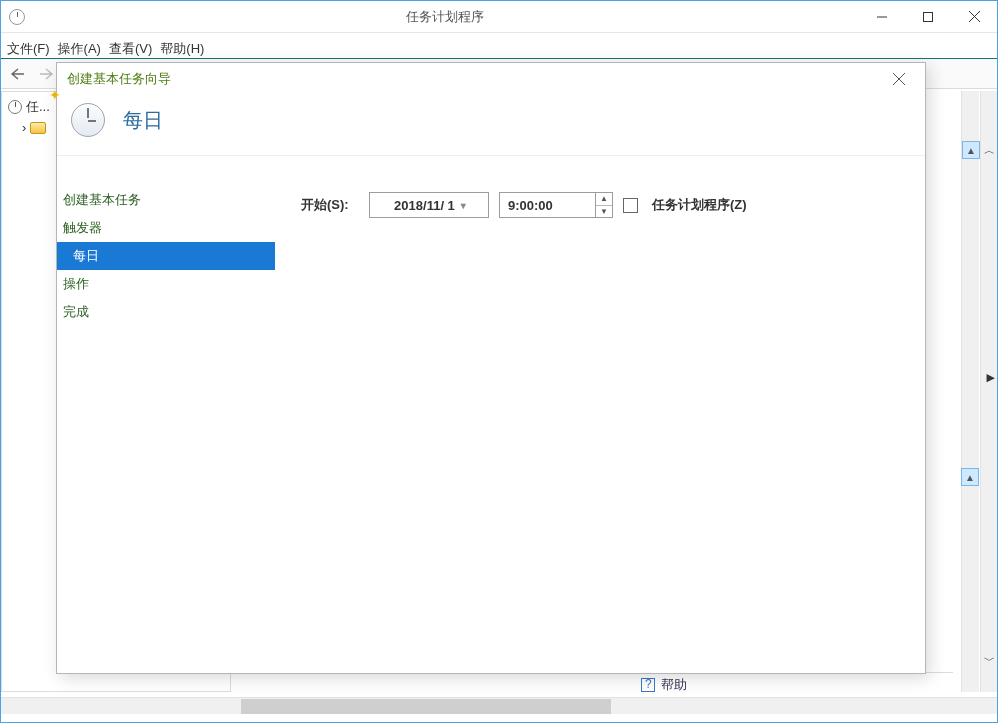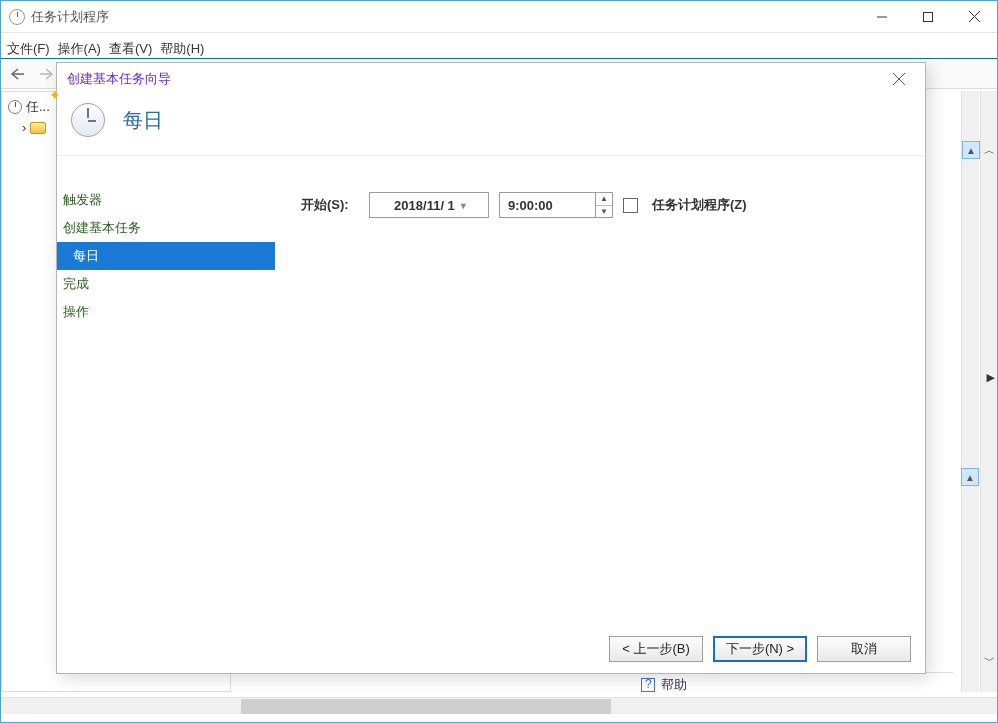--- a/index.html
+++ b/index.html
@@ -3,21 +3,21 @@
 <meta charset="utf-8">
 <style>
 * { box-sizing: border-box; margin: 0; padding: 0; font-family: "Microsoft YaHei", "Segoe UI", sans-serif; font-size: 13px; }
 body { background: #fff; overflow: hidden; width: 998px; height: 723px; position: relative; }
 
 
 .outer-window { position: absolute; inset: 0; border: 1px solid #4da1e2; }
 .outer-titlebar { height: 32px; background: #fff; display: flex; align-items: center; border-bottom: 1px solid #e6e6e6; }
 .outer-titlebar .icon { width: 16px; height: 16px; margin: 0 6px 0 8px; border: 1px solid #999; border-radius: 50%; position: relative; }
 .outer-titlebar .icon::before { content: ""; position: absolute; width: 1px; height: 5px; background: #666; top: 2px; left: 50%; }
-.outer-titlebar .title { color: #555; flex: 1; }
+.outer-titlebar .title { color: #555; flex: 1; text-align: center; }
 .win-btns { display: flex; }
 .win-btn { width: 46px; height: 31px; display: flex; align-items: center; justify-content: center; color: #555; }
 .outer-menubar { height: 26px; display: flex; align-items: flex-end; padding: 0 6px; border-bottom: 1px solid #0f766e; color: #333; gap: 8px; }
 .outer-toolbar { height: 30px; display: flex; align-items: center; padding: 0 4px; border-bottom: 1px solid #dcdcdc; gap: 6px; background: #fafafa; }
 .tb-btn { width: 24px; height: 22px; display: flex; align-items: center; justify-content: center; color: #666; border: 1px solid transparent; }
 .outer-body { position: absolute; top: 90px; bottom: 0; left: 0; right: 0; background: #fff; }
 .tree-panel { position: absolute; top: 0; left: 0; width: 230px; bottom: 30px; border: 1px solid #dcdcdc; padding: 4px 6px; }
 .tree-item { display: flex; align-items: center; gap: 4px; color: #333; padding: 2px 0; }
 .tree-child { margin-left: 14px; }
 .folder-ico { width: 16px; height: 12px; background: linear-gradient(#ffe9a8,#f5c342); border: 1px solid #c49a1a; border-radius: 2px; }
@@ -33,21 +33,21 @@
 .right-rail .chev { position: absolute; right: 2px; font-size: 11px; color: #333; }
 
 .bottom-scroll { position: absolute; left: 0; right: 0; bottom: 8px; height: 17px; background: #f0f0f0; border-top: 1px solid #e2e2e2; display: flex; align-items: center; }
 .bottom-scroll .thumb { height: 15px; background: #cfcfcf; margin-left: 240px; width: 370px; }
 .bottom-strip { position: absolute; left: 240px; right: 44px; bottom: 26px; height: 24px; border-top: 1px solid #dcdcdc; display: flex; align-items: center; padding-left: 400px; color: #335; gap: 6px; overflow: hidden; }
 .blue-square { width: 14px; height: 14px; border: 1px solid #3a78c8; position: relative; }
 .blue-square::after { content: "?"; color: #3a78c8; position: absolute; top: -2px; left: 3px; font-size: 12px; }
 
 
 .dialog { position: absolute; left: 56px; top: 62px; width: 870px; height: 612px; background: #fff; border: 1px solid #b5b5b5; box-shadow: 4px 4px 16px rgba(0,0,0,.15); display: flex; flex-direction: column; }
-.dlg-titlebar { height: 32px; display: flex; align-items: center; padding: 0 10px; color: #6d28d9; }
+.dlg-titlebar { height: 32px; display: flex; align-items: center; padding: 0 10px; color: #4d7c0f; }
 .dlg-titlebar .title { flex: 1; }
 .dlg-close { width: 32px; height: 28px; display: flex; align-items: center; justify-content: center; color: #444; }
 .dlg-header { display: flex; align-items: center; gap: 18px; padding: 8px 14px 18px 14px; }
 .dlg-header-icon { width: 34px; height: 34px; border: 1px solid #9aa6b2; border-radius: 50%; position: relative; background: linear-gradient(#fdfdfd,#e3eaf1); }
 .dlg-header-icon::before { content: ""; position: absolute; width: 2px; height: 10px; background: #6b7785; top: 4px; left: 50%; transform: translateX(-50%); }
 .dlg-header-icon::after { content: ""; position: absolute; width: 8px; height: 2px; background: #6b7785; top: 16px; left: 50%; }
 .dlg-header-star { position: absolute; margin-left: -22px; margin-top: -16px; color: #eab308; font-size: 14px; }
 .dlg-header h1 { font-size: 20px; font-weight: 400; color: #2c6aa0; }
 .dlg-sep { height: 1px; background: #eee; margin: 0 0 8px 0; }
 
@@ -170,25 +170,25 @@
     <div style="position:relative">
       <span class="dlg-header-star">✦</span>
       <div class="dlg-header-icon"></div>
     </div>
     <h1>每日</h1>
   </div>
   <div class="dlg-sep"></div>
 
   <div class="dlg-body">
     <div class="dlg-nav">
+      <div class="nav-item">创建基本任务</div>
       <div class="nav-item">触发器</div>
-      <div class="nav-item">创建基本任务</div>
       <div class="nav-item active indent">每日</div>
+      <div class="nav-item sub">操作</div>
       <div class="nav-item sub">完成</div>
-      <div class="nav-item sub">操作</div>
     </div>
 
     <div class="dlg-content">
       <div class="form-row">
         <label>开始(S):</label>
         <div class="date-input">
           <span>2018/11/ 1</span>
           <span class="dd">▾</span>
         </div>
         <div class="time-wrap">
@@ -200,18 +200,13 @@
             <div>▼</div>
           </div>
         </div>
         <span class="checkbox"></span>
         <span>任务计划程序(Z)</span>
       </div>
 
     </div>
   </div>
 
-  <div class="dlg-footer">
-    <div class="btn">&lt; 上一步(B)</div>
-    <div class="btn primary">下一步(N) &gt;</div>
-    <div class="btn">取消</div>
-  </div>
 </div>
 
 </body></html>

